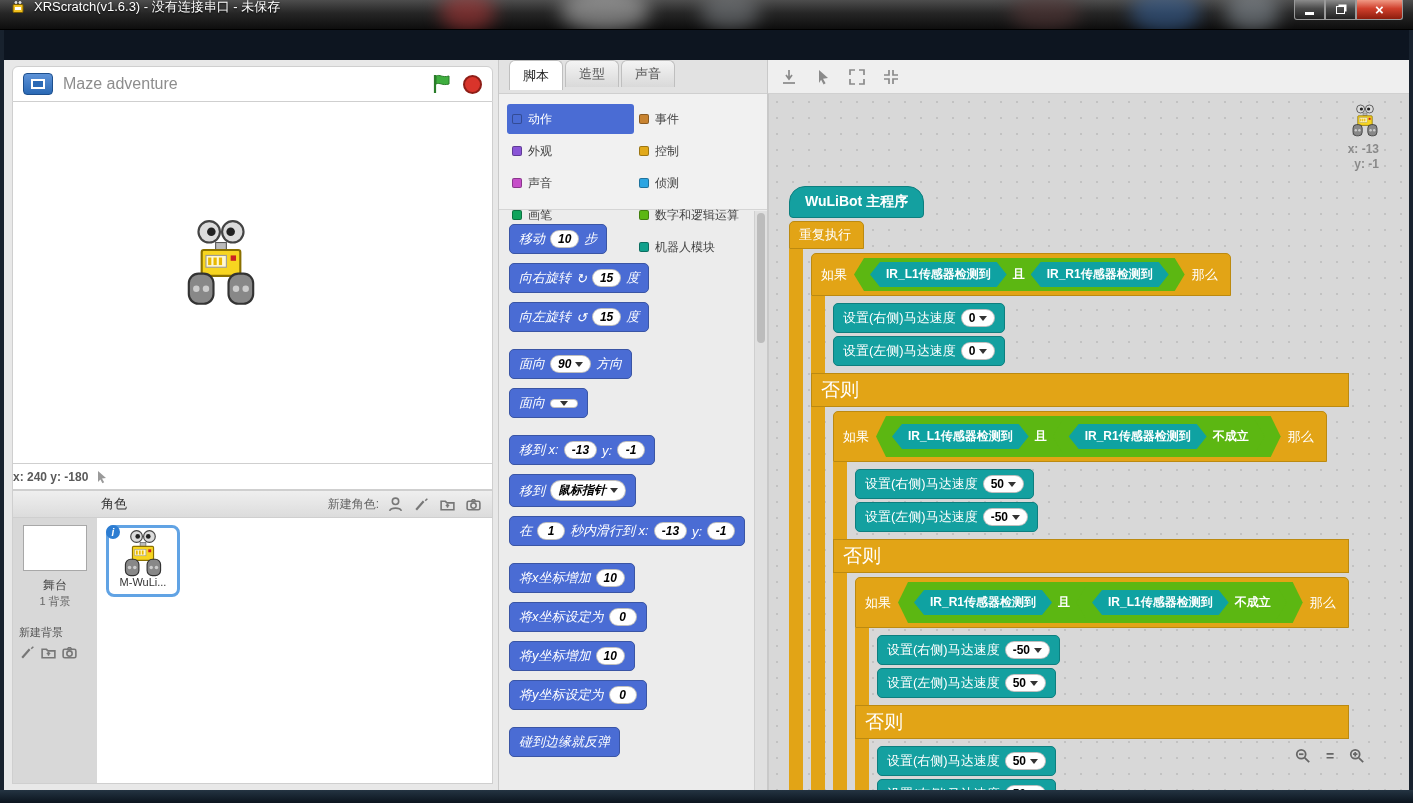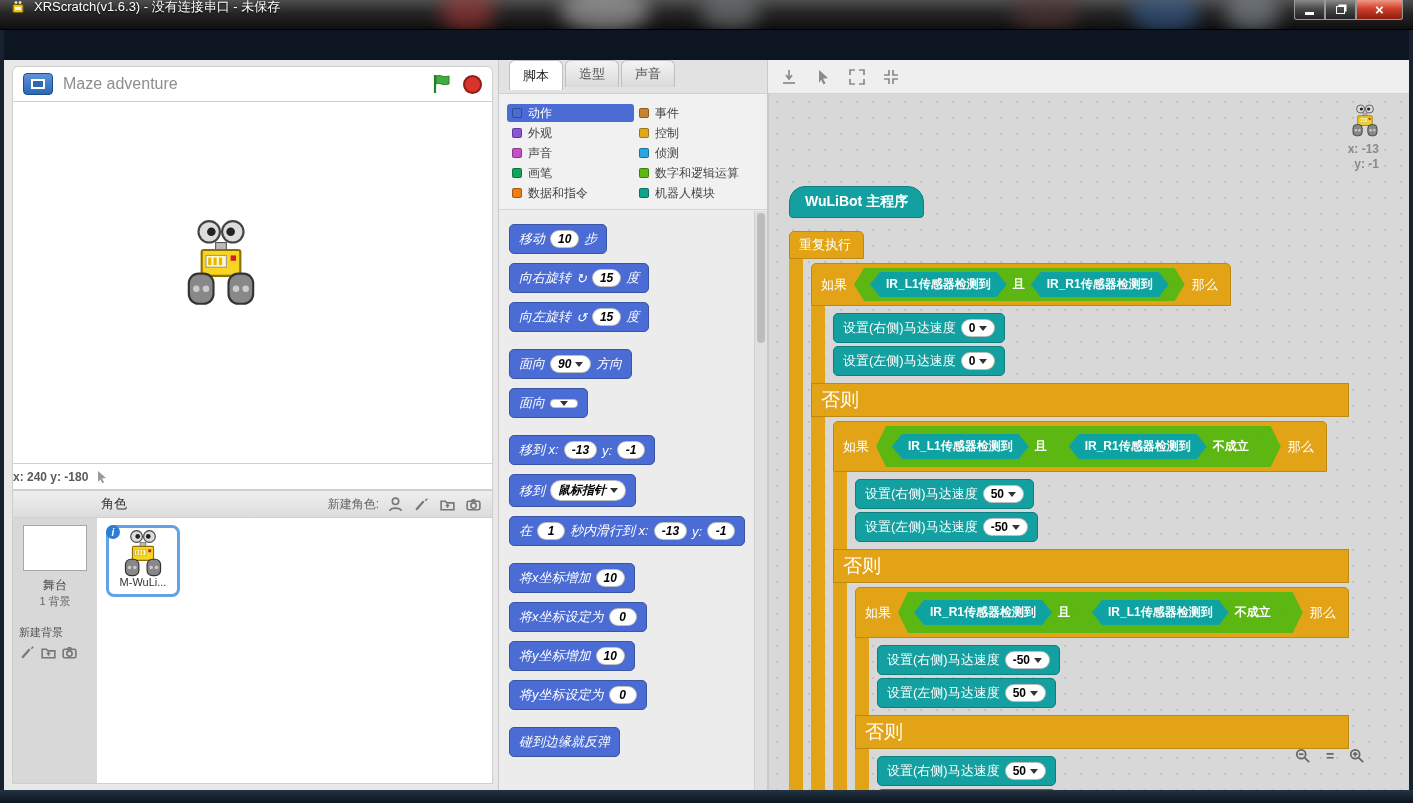--- a/index.html
+++ b/index.html
@@ -86,21 +86,21 @@
   .palette { position:absolute; left:494px; top:0; width:270px; bottom:0;
     border-left:1px solid #c9c9c9; border-right:1px solid #c9c9c9; background:#ececec; }
   .tabs { height:34px; display:flex; align-items:flex-start; padding-left:10px; gap:2px;
     background:#e2e2e2; border-bottom:1px solid #cfcfcf; }
   .tab { height:27px; padding:0 13px; display:flex; align-items:center; font-size:13px;
     border:1px solid #bfbfbf; border-bottom:none; border-radius:6px 6px 0 0;
     background:linear-gradient(#f4f4f4,#d9d9d9); color:#555; }
   .tab.active { background:#fff; color:#222; height:30px; }
   .cats { display:grid; grid-template-columns:1fr 1fr; padding:10px 6px 8px 8px; row-gap:2px;
     background:#f1f1f1; border-bottom:1px solid #d5d5d5; height:116px; }
-  .cat { height:18px; display:flex; align-items:center; gap:6px; font-size:12px; color:#444;
+  .cat { height:30px; display:flex; align-items:center; gap:6px; font-size:12px; color:#444;
     padding:0 5px; border-radius:3px; }
   .cat.selected { color:#fff; }
   .swatch { width:10px; height:10px; border-radius:2px; border:1px solid rgba(0,0,0,.3); flex:0 0 auto; }
   .blocks-list { position:absolute; top:151px; bottom:0; left:0; right:13px; padding:13px 0 0 10px; overflow:hidden; }
   .pscroll { position:absolute; top:151px; bottom:0; right:0; width:13px; background:#e0e0e0; border-left:1px solid #cfcfcf; }
   .pthumb { position:absolute; top:2px; left:2px; right:2px; height:130px; background:#bcbcbc; border-radius:5px; }
 
   
   .blk { display:flex; width:max-content; align-items:center; gap:5px; white-space:nowrap;
     border-radius:5px; padding:5px 9px; color:#fff; font-size:13px; }
@@ -125,21 +125,21 @@
   .readout { position:absolute; top:10px; right:30px; text-align:right;
     color:#8a8a8a; font-size:12px; font-weight:bold; line-height:15px; }
   .robot-xs { width:28px; height:34px; margin-left:auto; margin-bottom:4px; }
   .zoom { position:absolute; right:44px; bottom:26px; display:flex; gap:11px; align-items:center; color:#555; }
   .zoom span { display:inline-flex; width:16px; height:16px; align-items:center; justify-content:center; }
   .zeq { font-size:14px; font-weight:bold; color:#666; }
 
   
   .stack { position:absolute; left:20px; top:92px; }
   .hat { display:inline-flex; background:#14a0a0; border:1px solid #0d7f7f; color:#fff;
-    font-size:14px; font-weight:bold; padding:6px 15px; border-radius:16px 16px 4px 4px; margin-bottom:13px; }
+    font-size:14px; font-weight:bold; padding:6px 15px; border-radius:16px 16px 4px 4px; margin-bottom:3px; }
   .cb { width:max-content; min-width:110px; }
   .cb-head { display:flex; align-items:center; gap:7px; width:max-content;
     background:#e2a416; border:1px solid #bc8a10; color:#fff; font-size:13px;
     padding:4px 12px 4px 9px; border-radius:5px 5px 0 0; }
   .cb-body { border-left:14px solid #e2a416; padding:4px 0 4px 8px; }
   .cb-bar { background:#e2a416; border:1px solid #bc8a10; color:#fff; font-size:19px;
     padding:3px 12px 3px 9px; }
   .hx { clip-path:polygon(10px 0, calc(100% - 10px) 0, 100% 50%, calc(100% - 10px) 100%, 10px 100%, 0 50%);
     display:inline-flex; align-items:center; gap:6px; padding:4px 16px; color:#fff; font-size:12px; font-weight:bold; }
   .hx.green { background:#5cb712; }

